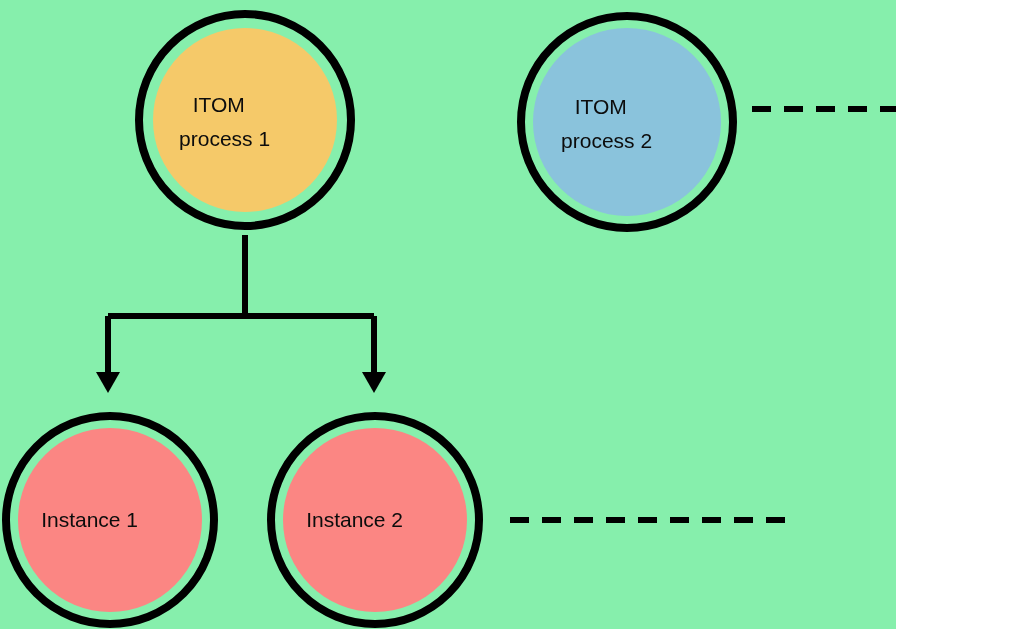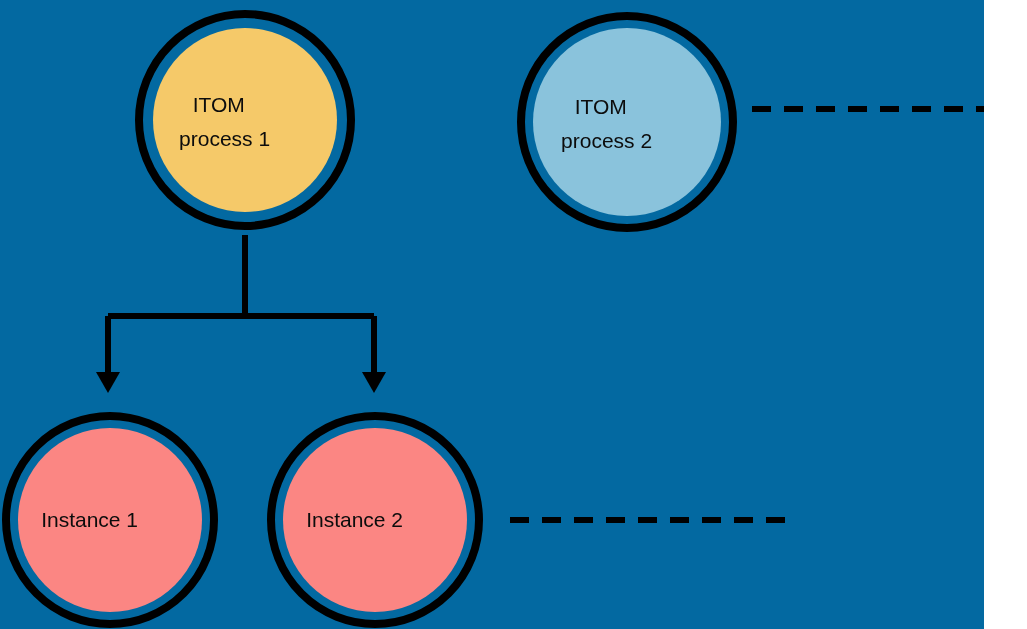--- a/index.html
+++ b/index.html
@@ -6,23 +6,23 @@
   html, body {
     margin: 0;
     padding: 0;
     background: #ffffff;
   }
   body {
     font-family: "Liberation Sans", sans-serif;
   }
   #diagram-canvas {
     position: relative;
-    width: 984px;
+    width: 896px;
     height: 629px;
-    background: #0369a1;
+    background: #86efac;
     overflow: hidden;
   }
   #diagram-svg {
     position: absolute;
     top: 0;
     left: 0;
     width: 1027px;
     height: 629px;
     display: block;
   }

